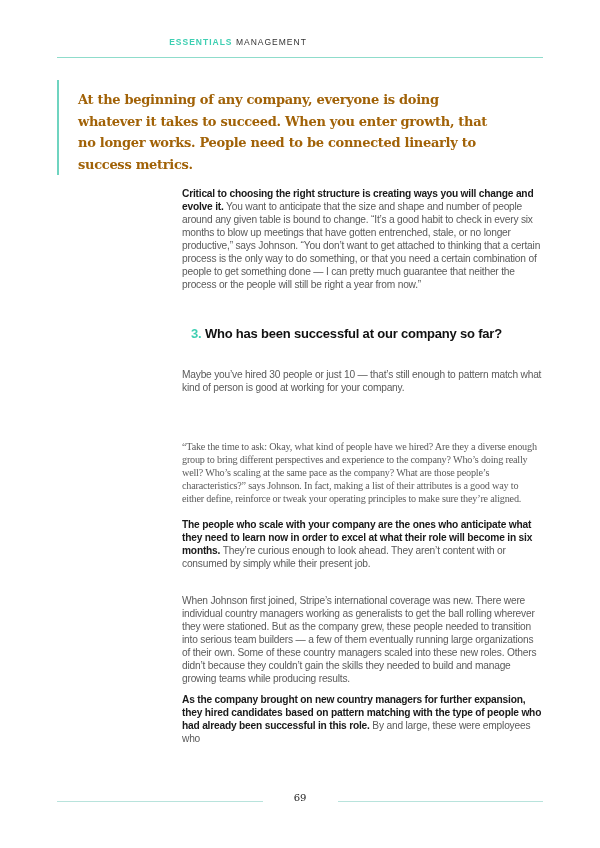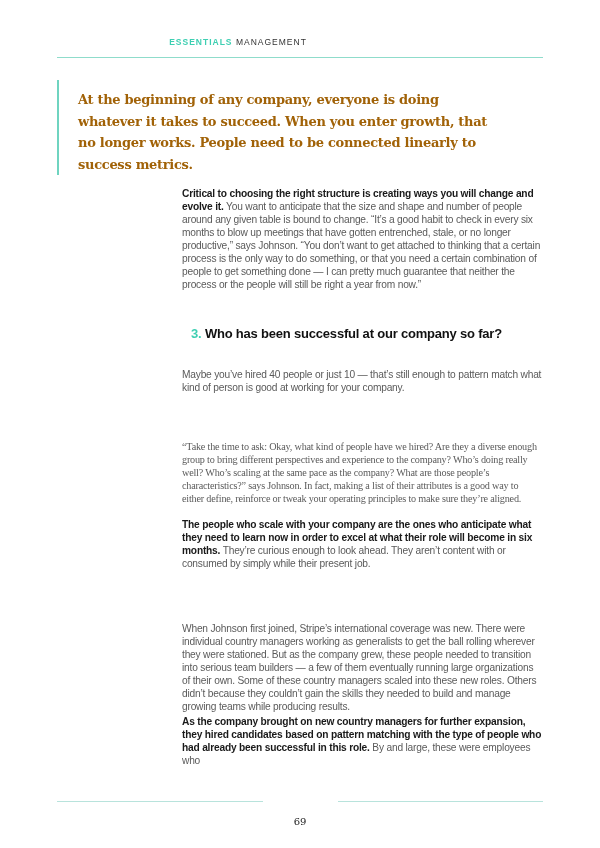--- a/index.html
+++ b/index.html
@@ -11,47 +11,47 @@
   .pull-bar { position:absolute; left:57px; top:80px; width:2px; height:95px; background:#6fd4c0; }
   .pull-quote { position:absolute; left:78px; top:89px; width:420px; font-family:"DejaVu Serif", serif; font-weight:bold; font-size:13px; line-height:21.5px; color:#a16207; letter-spacing:-0.3px; }
   .body { position:absolute; left:182px; width:360px; font-size:10.2px; line-height:13px; color:#5a5a5a; letter-spacing:-0.2px; }
   .body b { color:#1a1a1a; font-weight:bold; }
   .p1 { top:187px; }
   .h3 { position:absolute; left:182px; top:326px; font-size:13px; font-weight:bold; color:#111; letter-spacing:-0.2px;margin-left:9px; }
   .h3 .num { color:#3ecfb2; }
   .p2 { top:368px; }
   .p3 { top:440px;font-family:Liberation Serif, serif; }
   .p4 { top:518px; }
-  .p5 { top:622px; }
-  .p6 { top:715px; }
+  .p5 { top:594px; }
+  .p6 { top:693px; }
   .foot-rule { position:absolute; top:801px; height:1px; background:#b8e3dc; }
   .foot-left { left:57px; width:206px; }
   .foot-right { left:338px; width:205px; }
-  .page-num { position:absolute; top:792px; left:0; width:600px; text-align:center; font-family:"DejaVu Serif", serif; font-size:10px; color:#222;margin-top:24px; }
+  .page-num { position:absolute; top:792px; left:0; width:600px; text-align:center; font-family:"DejaVu Serif", serif; font-size:10px; color:#222; }
 </style>
 </head>
 <body>
 
 <div class="header">
   <span class="brand">ESSENTIALS</span>
   <span class="section">MANAGEMENT</span>
 </div>
 <div class="header-rule"></div>
 
 <div class="pull-bar"></div>
 <div class="pull-quote">At the beginning of any company, everyone is doing whatever it takes to succeed. When you enter growth, that no longer works. People need to be connected linearly to success metrics.</div>
 
 <div class="body p1"><b>Critical to choosing the right structure is creating ways you will change and evolve it.</b><span> You want to anticipate that the size and shape and number of people around any given table is bound to change. “It’s a good habit to check in every six months to blow up meetings that have gotten entrenched, stale, or no longer productive,” says Johnson. “You don’t want to get attached to thinking that a certain process is the only way to do something, or that you need a certain combination of people to get something done — I can pretty much guarantee that neither the process or the people will still be right a year from now.”</span></div>
 
 <div class="h3">
   <span class="num">3.</span>
   <span>Who has been successful at our company so far?</span>
 </div>
 
-<div class="body p2"><span>Maybe you’ve hired 40 people or just 10 — that’s still enough to pattern match what kind of person is good at working for your company.</span></div>
+<div class="body p2"><span>Maybe you’ve hired 30 people or just 10 — that’s still enough to pattern match what kind of person is good at working for your company.</span></div>
 
 <div class="body p3"><span>“Take the time to ask: Okay, what kind of people have we hired? Are they a diverse enough group to bring different perspectives and experience to the company? Who’s doing really well? Who’s scaling at the same pace as the company? What are those people’s characteristics?” says Johnson. In fact, making a list of their attributes is a good way to either define, reinforce or tweak your operating principles to make sure they’re aligned.</span></div>
 
 <div class="body p4"><b>The people who scale with your company are the ones who anticipate what they need to learn now in order to excel at what their role will become in six months.</b><span> They’re curious enough to look ahead. They aren’t content with or consumed by simply while their present job.</span></div>
 
 <div class="body p5"><span>When Johnson first joined, Stripe’s international coverage was new. There were individual country managers working as generalists to get the ball rolling wherever they were stationed. But as the company grew, these people needed to transition into serious team builders — a few of them eventually running large organizations of their own. Some of these country managers scaled into these new roles. Others didn’t because they couldn’t gain the skills they needed to build and manage growing teams while producing results.</span></div>
 
 <div class="body p6"><b>As the company brought on new country managers for further expansion, they hired candidates based on pattern matching with the type of people who had already been successful in this role.</b><span> By and large, these were employees who</span></div>
 
 <div class="foot-rule foot-left"></div>

